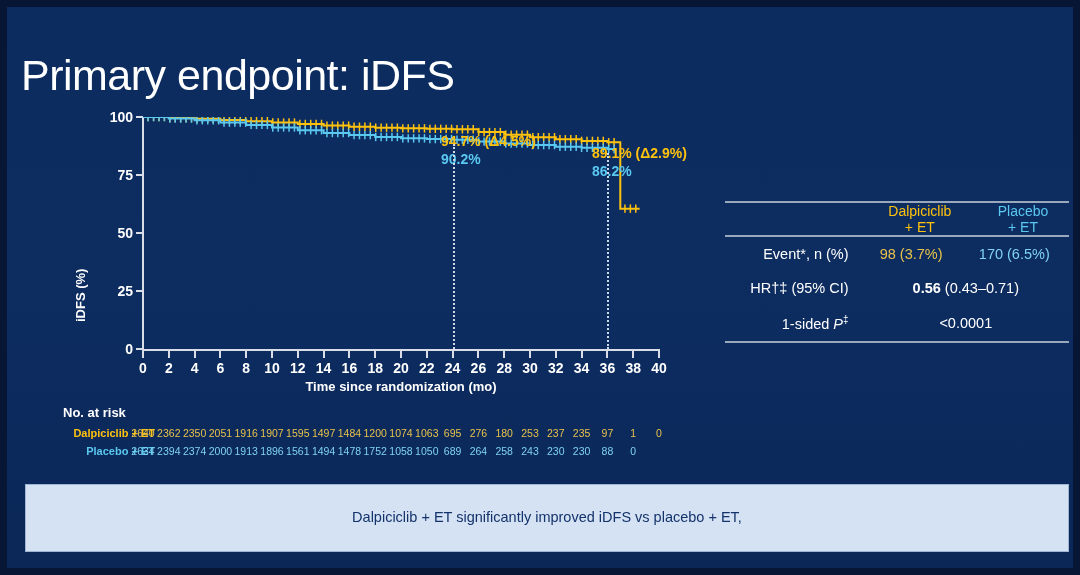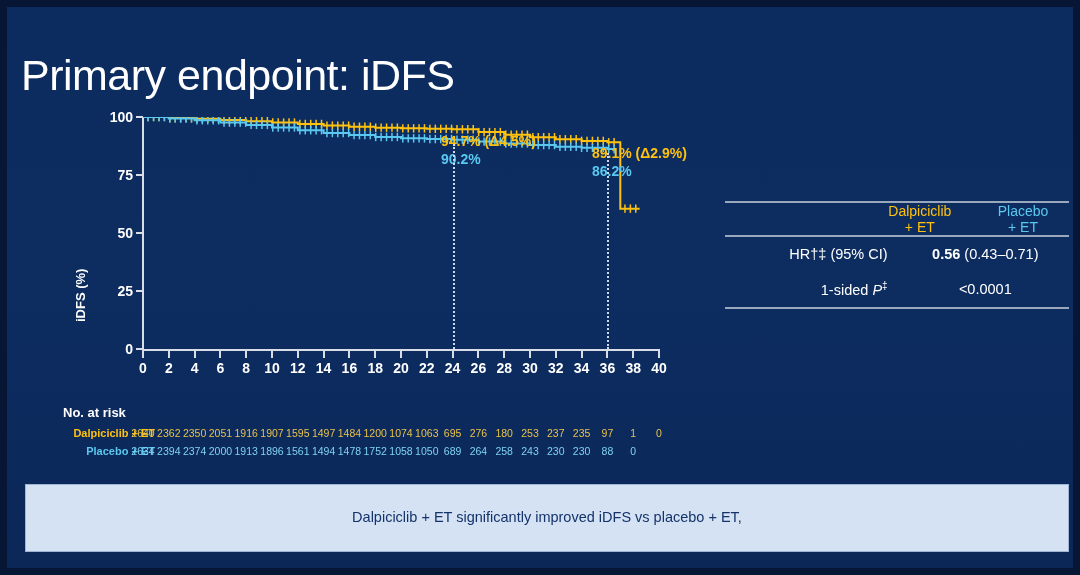--- a/index.html
+++ b/index.html
@@ -352,20 +352,21 @@
         <div class="xtickmark" style="left: 411.8px;"></div>
         <div class="xtick" style="left: 438.6px;">34</div>
         <div class="xtickmark" style="left: 437.6px;"></div>
         <div class="xtick" style="left: 464.4px;">36</div>
         <div class="xtickmark" style="left: 463.4px;"></div>
         <div class="xtick" style="left: 490.2px;">38</div>
         <div class="xtickmark" style="left: 489.2px;"></div>
         <div class="xtick" style="left: 516px;">40</div>
         <div class="xtickmark" style="left: 515px;"></div>
       </div>
+    <div class="xtitle">Time since randomization (mo)</div>
 
     <div class="ann y" style="left:434px;top:16px;">94.7% (Δ4.5%)</div>
     <div class="ann c" style="left:434px;top:34px;">90.2%</div>
     <div class="ann y" style="left:585px;top:28px;">89.1% (Δ2.9%)</div>
     <div class="ann c" style="left:585px;top:46px;">86.2%</div>
   <div class="ytickmark" style="top: 232px; left: 129px;"></div>
       <div class="ytickmark" style="top: 174px; left: 129px;"></div>
       <div class="ytickmark" style="top: 116px; left: 129px;"></div>
       <div class="ytickmark" style="top: 58px; left: 129px;"></div>
       <div class="ytickmark" style="top: 0px; left: 129px;"></div>
@@ -443,20 +444,25 @@
         <td class="sth c">
           <span>Placebo</span><br>
           <span>+ ET</span>
         </td>
       </tr>
     </tbody>
       </table>
     <div class="rule"></div>
     <table>
       <tbody>
+          <tr class="srow">
+        <td class="slab" style="width:40%">Event*, n (%)</td>
+        <td class="sval y">98 (3.7%)</td>
+        <td class="sval c">170 (6.5%)</td>
+      </tr>
       <tr class="srow">
         <td class="slab">HR†‡ (95% CI)</td>
         <td class="sval w" colspan="2">
           <b>0.56</b><span> (0.43–0.71)</span>
         </td>
       </tr>
       <tr class="srow">
         <td class="slab">1-sided <i>P</i><span class="sup">‡</span></td>
         <td class="sval w" colspan="2">&lt;0.0001</td>
       </tr>

